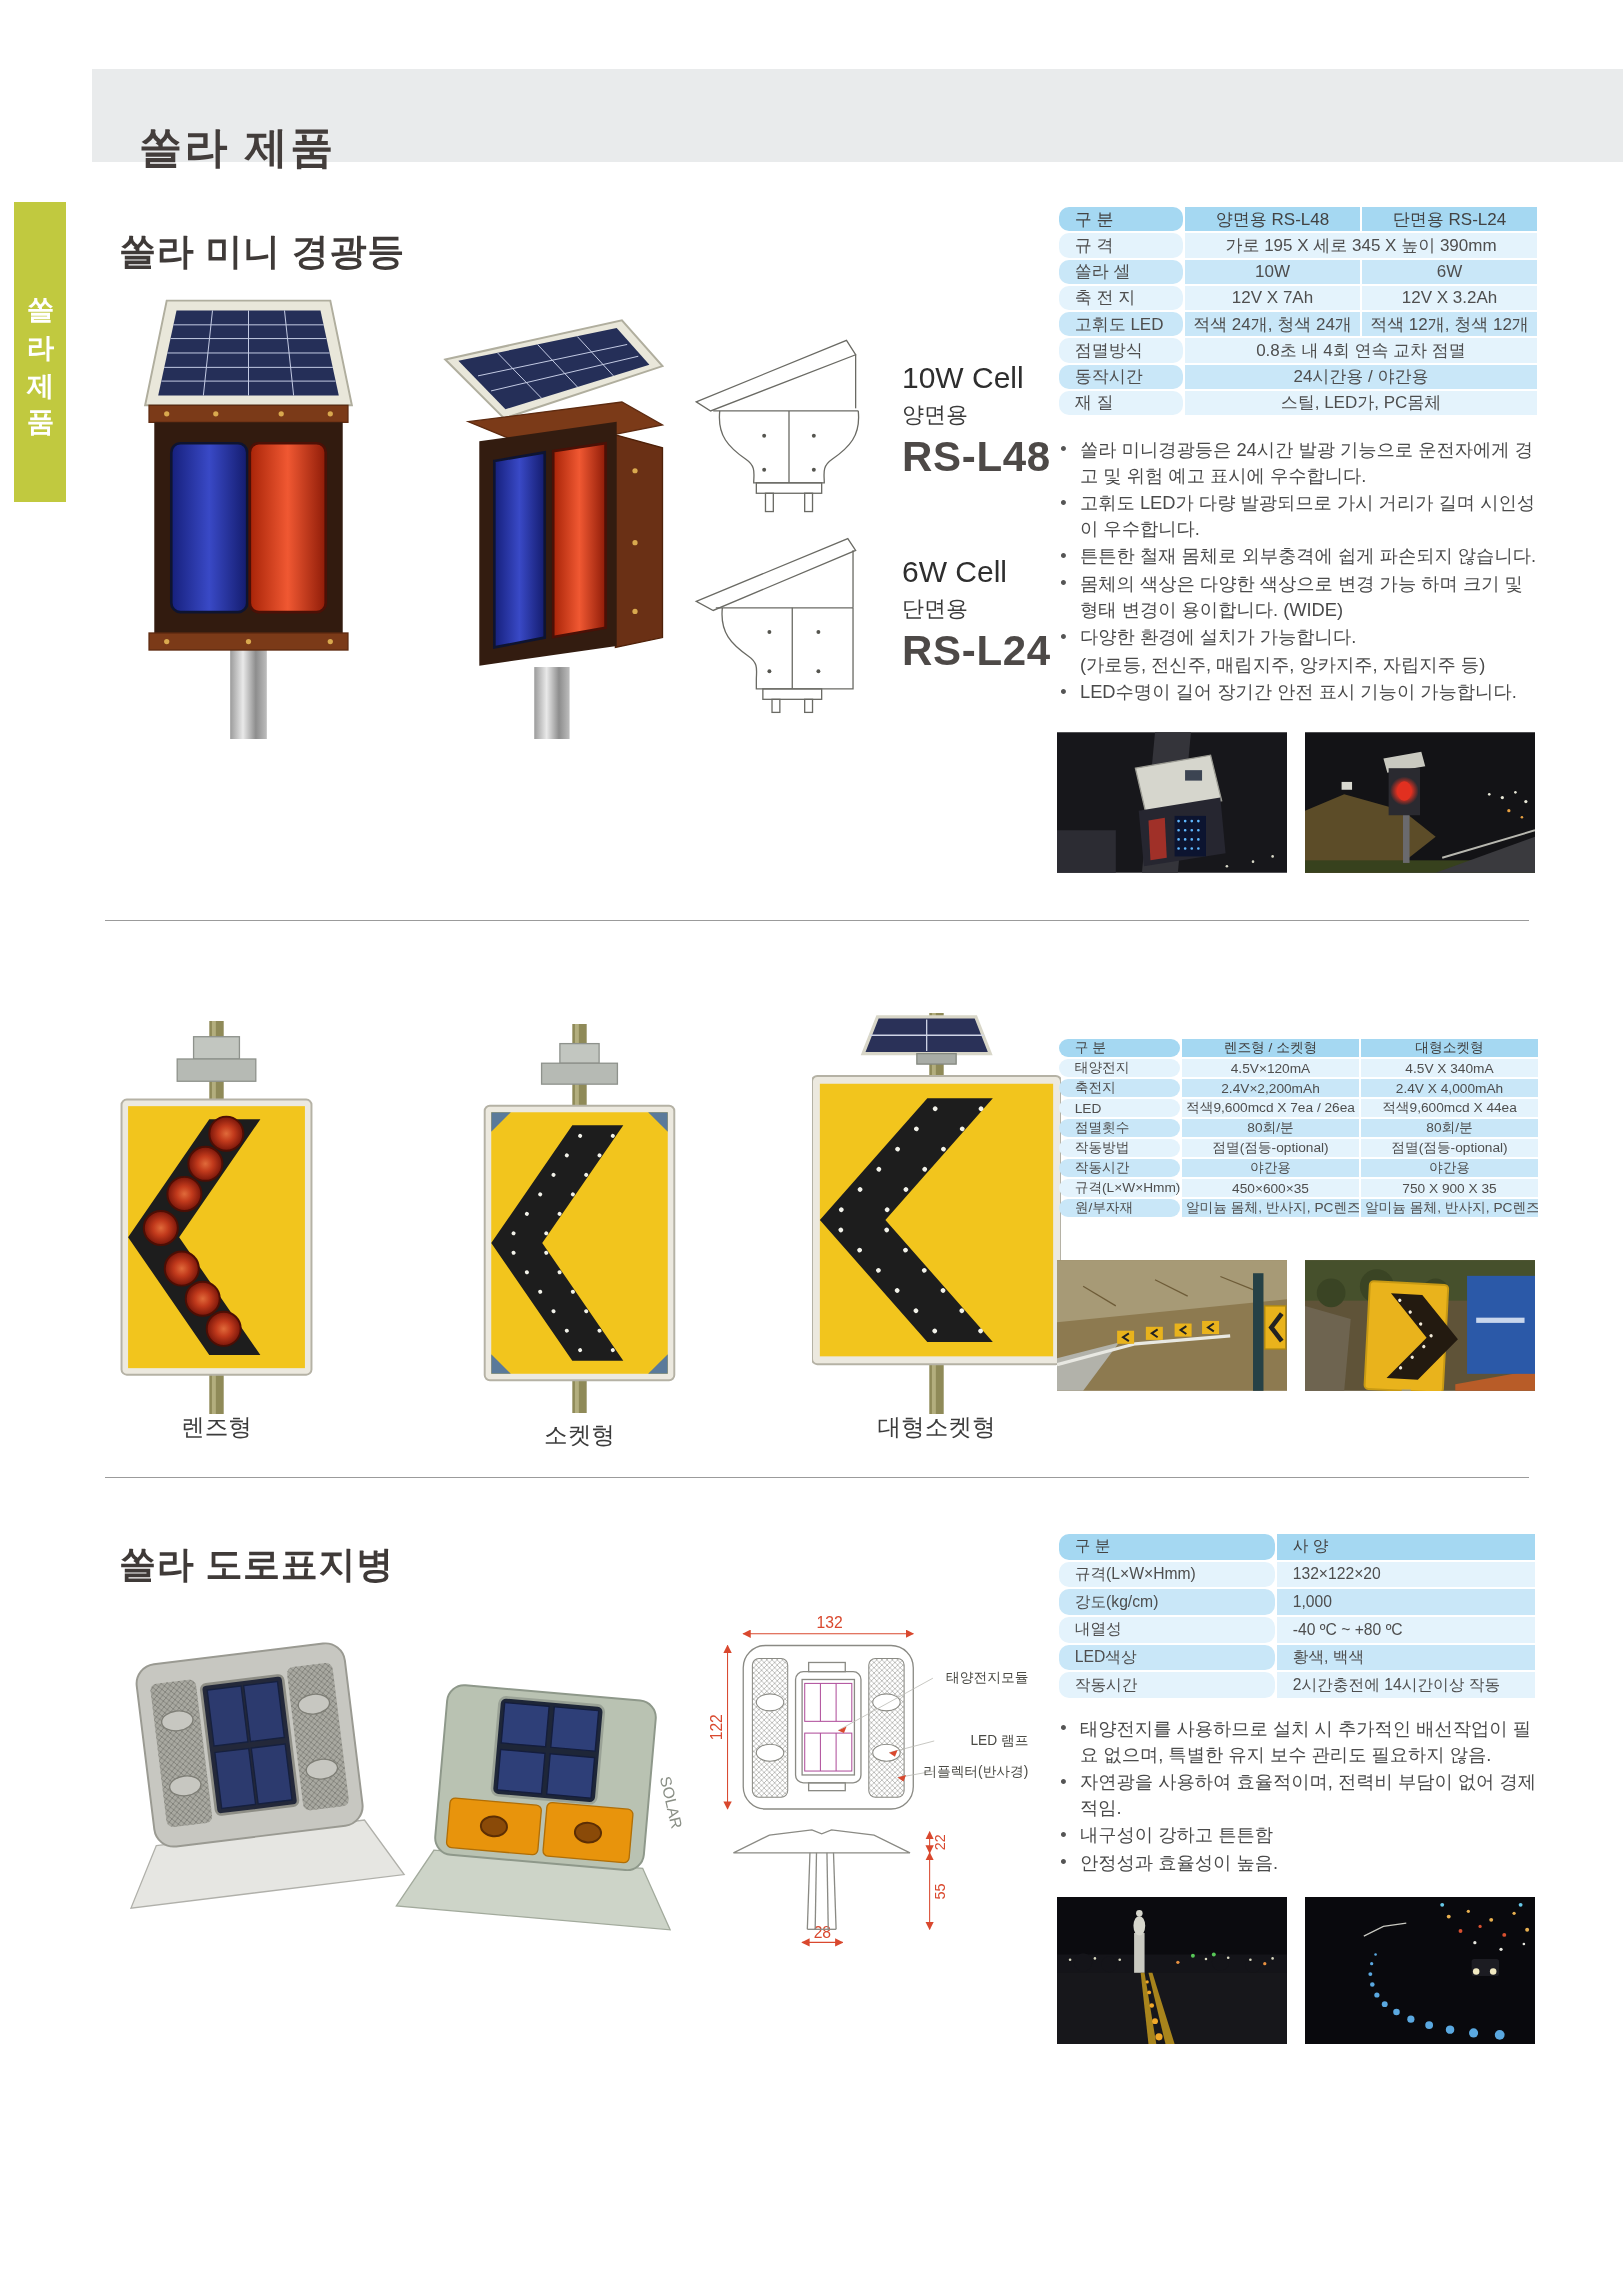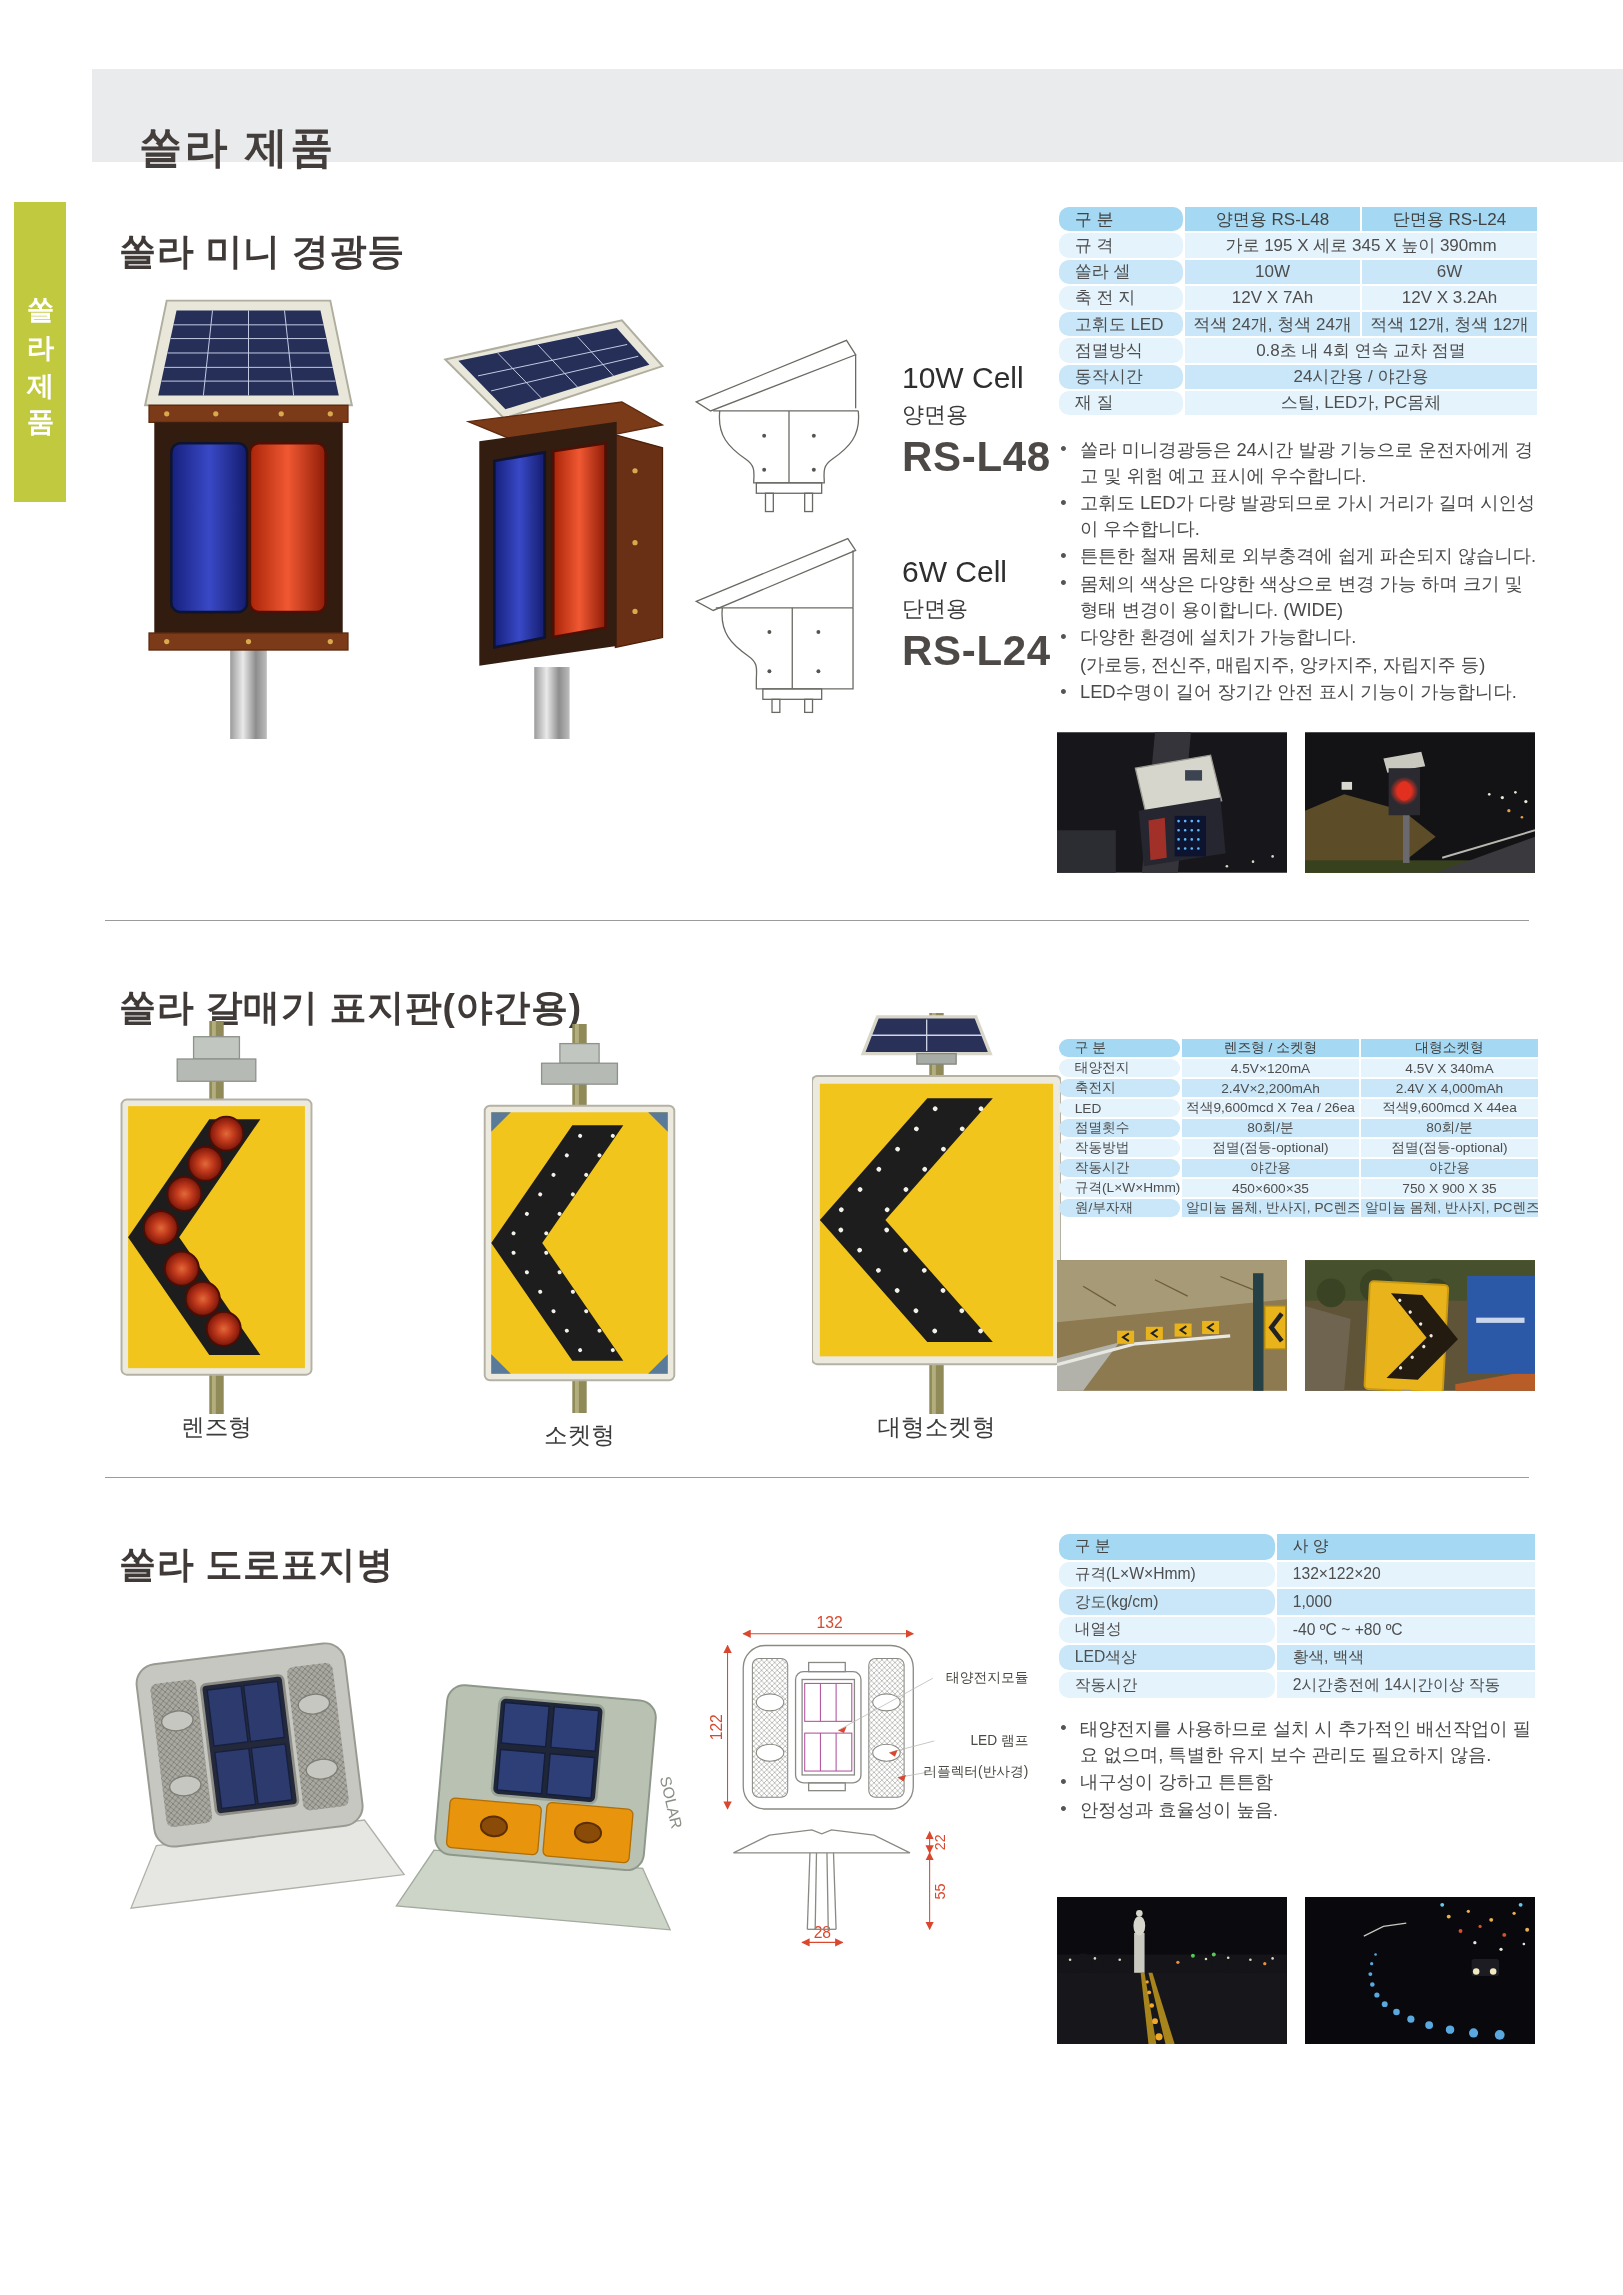--- a/index.html
+++ b/index.html
@@ -282,21 +282,20 @@
         <circle cx="338" cy="106" r="2.5"></circle>
       </g>
     <g fill="#e8a040">
         <circle cx="312" cy="120" r="2.5"></circle>
         <circle cx="332" cy="130" r="2"></circle>
       </g>
   </svg>
 
   <div class="divider" style="top:920px;"></div>
 
-  <h2 class="sec-heading" style="left:119px;top:952px;">쏠라 갈매기 표지판(야간용)</h2>
 
   <svg class="abs" style="left:105px;top:1021px;" width="223" height="393" viewBox="0 0 340 600">
     <defs>
       <radialGradient id="lensr">
           <stop offset="0" stop-color="#e06a3a"></stop>
           <stop offset="0.45" stop-color="#c23a1c"></stop>
           <stop offset="1" stop-color="#79160a"></stop>
         </radialGradient>
     </defs>
     <rect x="159" y="0" width="22" height="600" fill="#8f8a58"></rect>
@@ -617,20 +616,21 @@
       <tr class="r-odd">
         <th class="lbl">작동시간</th>
         <td>2시간충전에 14시간이상 작동</td>
       </tr>
     </tbody>
       </table>
   </div>
 
   <ul class="bullets b3">
     <li>태양전지를 사용하므로 설치 시 추가적인 배선작업이 필요 없으며, 특별한 유지 보수 관리도 필요하지 않음.</li>
+    <li>자연광을 사용하여 효율적이며, 전력비 부담이 없어 경제적임.</li>
     <li>내구성이 강하고 튼튼함</li>
     <li>안정성과 효율성이 높음.</li>
   </ul>
 
   <svg class="abs" style="left:1057px;top:1897px;" width="230" height="147" viewBox="0 0 352 225">
     <rect width="352" height="225" fill="#0b0b0f"></rect>
     <g fill="#141419">
         <rect x="0" y="88" width="352" height="30"></rect>
         <circle cx="40" cy="100" r="14"></circle>
         <circle cx="80" cy="103" r="12"></circle>

